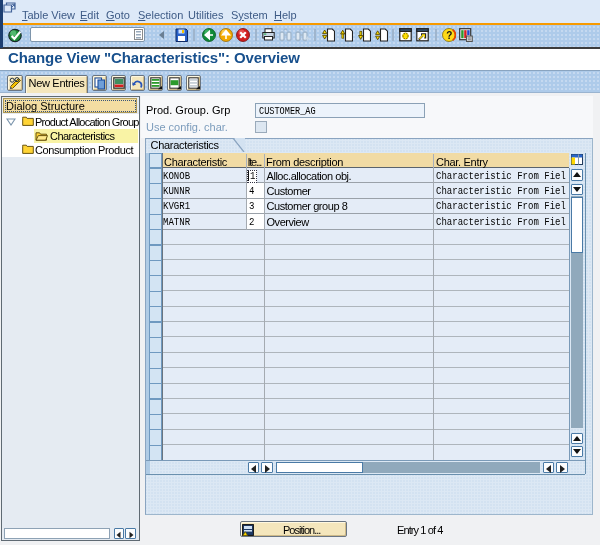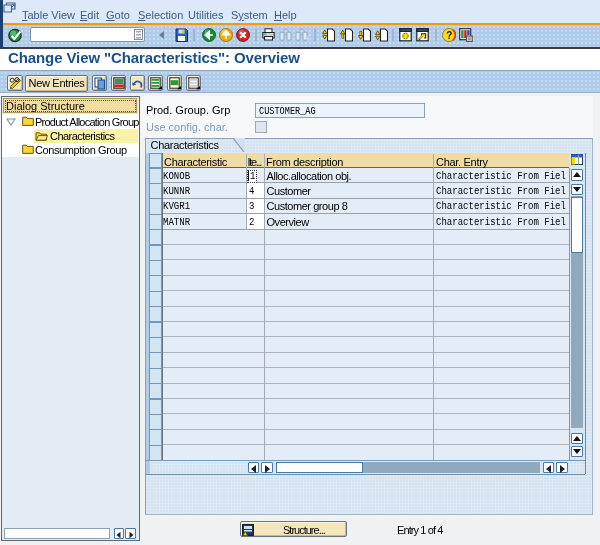--- a/index.html
+++ b/index.html
@@ -147,21 +147,21 @@
 
   <div class="a dots" style="left:0;top:71px;width:600px;height:22px;background-color:#aecbea;border-bottom:1px solid #9ab4d0"></div>
   <div class="beigebtn" style="left:7px;top:75px;width:16px;height:16px"></div>
   <svg class="a" style="left:9px;top:77px" width="13" height="13" viewBox="0 0 13 13">
     <path d="M1.5 11.5 L9.5 3.5 L11.5 5.5 L3.5 13.5" fill="#f7c200" stroke="#5a4a00" stroke-width=".9" transform="translate(0,-2)"></path>
     <path d="M1.5 9.5 L1 12 L3.5 11.5 z" fill="#333"></path>
     <circle cx="3.2" cy="3.2" r="2" fill="none" stroke="#234" stroke-width="1"></circle>
     <circle cx="8" cy="2.6" r="2" fill="none" stroke="#234" stroke-width="1"></circle>
     <path d="M5.2 3 h0.8" stroke="#234" stroke-width="1"></path>
   </svg>
-  <div class="beigebtn" style="left:25px;top:75px;width:63px;height:17px;text-align:center;line-height:14px;letter-spacing:-0.3px">New Entries</div>
+  <div class="beigebtn" style="left:25px;top:75px;width:63px;height:24px;text-align:center;line-height:14px;letter-spacing:-0.3px">New Entries</div>
   <div class="beigebtn" style="left:92px;top:75px;width:15px;height:16px"></div>
   <svg class="a" style="left:94px;top:77px" width="12" height="13" viewBox="0 0 12 13">
     <rect x="1" y="1" width="6.5" height="9" fill="#fff" stroke="#1d4f9e" stroke-width="1.1"></rect>
     <rect x="4" y="3" width="6.5" height="9" fill="#6f9fd8" stroke="#1d4f9e" stroke-width="1.1"></rect>
   </svg>
   <div class="beigebtn" style="left:111px;top:75px;width:15px;height:16px"></div>
   <svg class="a" style="left:113px;top:77px" width="12" height="13" viewBox="0 0 12 13">
     <rect x="0.8" y="0.8" width="10.4" height="10.4" fill="#cfe6da" stroke="#333" stroke-width="1.2"></rect>
     <rect x="2" y="2" width="8" height="5" fill="#3f8f5f"></rect>
     <rect x="1.5" y="7.5" width="9" height="2.6" fill="#d42020"></rect>
@@ -210,21 +210,21 @@
   <div class="a" style="left:35px;top:116px;letter-spacing:-0.75px">Product Allocation Group</div>
   <div class="a" style="left:34px;top:129px;width:104px;height:14px;background:#f9f3a5"></div>
   <svg class="a" style="left:35px;top:130px" width="13" height="11" viewBox="0 0 13 11">
     <path d="M1 2.8 h3.6 l0.9 1.4 h6 v6 h-10.5 z" fill="#ffd435" stroke="#6a5410" stroke-width="1"></path>
     <path d="M1 10.2 l2.3 -4.6 h9.2 l-1.8 4.6 z" fill="#ffe98c" stroke="#6a5410" stroke-width="1"></path>
   </svg>
   <div class="a" style="left:50px;top:130px;letter-spacing:-0.55px">Characteristics</div>
   <svg class="a" style="left:22px;top:144px" width="12" height="10" viewBox="0 0 12 10">
     <path d="M0.7 2.2 v-1 h3.6 l0.8 1.2 h6.2 v7 h-10.6 z" fill="#ffd435" stroke="#6a5410" stroke-width="1"></path>
   </svg>
-  <div class="a" style="left:35px;top:144px;letter-spacing:-0.4px">Consumption Group</div>
+  <div class="a" style="left:35px;top:144px;letter-spacing:-0.4px">Consumption Product</div>
   <div class="a" style="left:4px;top:528px;width:106px;height:10.5px;background:#fff;border:1px solid #8ea2b5"></div>
   <div class="sb" style="left:113.5px;top:528px;width:10.5px;height:10.5px"></div>
   <div class="tri-l" style="left:116px;top:530.5px;border-right-color:#222;transform:scale(.8)"></div>
   <div class="sb" style="left:125px;top:528px;width:10.5px;height:10.5px"></div>
   <div class="tri-r" style="left:128.5px;top:530.5px;border-left-color:#222;transform:scale(.8)"></div>
 
   <div class="a" style="left:141px;top:96px;width:452px;height:42px;background:#f7f8fa"></div>
   <div class="a" style="left:146px;top:104px">Prod. Group. Grp</div>
   <div class="a" style="left:255px;top:103px;width:170px;height:15px;background:#ecf3fb;border:1px solid #8ba1b6"></div>
   <div class="a mono" style="left:259px;top:105px;transform:scaleX(.78);transform-origin:0 0;white-space:nowrap">CUSTOMER_AG</div>
@@ -351,15 +351,15 @@
   <div class="hline" style="left:145.5px;top:473.5px;width:439.5px;background:#6a90ae"></div>
   <div class="vline" style="left:584.5px;top:152.5px;height:321px;background:#6a90ae"></div>
 
   <div class="beigebtn" style="left:240px;top:521px;width:107px;height:16px"></div>
   <svg class="a" style="left:242px;top:524px" width="12" height="12" viewBox="0 0 12 12">
     <rect x="0.6" y="0.6" width="10.8" height="10.8" fill="#1d3a66" stroke="#111" stroke-width="1"></rect>
     <rect x="2" y="2" width="8" height="3" fill="#cfe0f4"></rect>
     <rect x="2" y="6" width="8" height="1.6" fill="#cfe0f4"></rect>
     <path d="M1 11.5 l4.5 0 l-2.2 -3.8 z" fill="#ffd800" stroke="#6a5a00" stroke-width=".7"></path>
   </svg>
-  <div class="a" style="left:283px;top:523.5px;letter-spacing:-1px">Structure...</div>
+  <div class="a" style="left:283px;top:523.5px;letter-spacing:-1px">Position...</div>
   <div class="a" style="left:397px;top:523.5px;letter-spacing:-0.9px">Entry 1 of 4</div>
 </div>
 
 </body></html>

